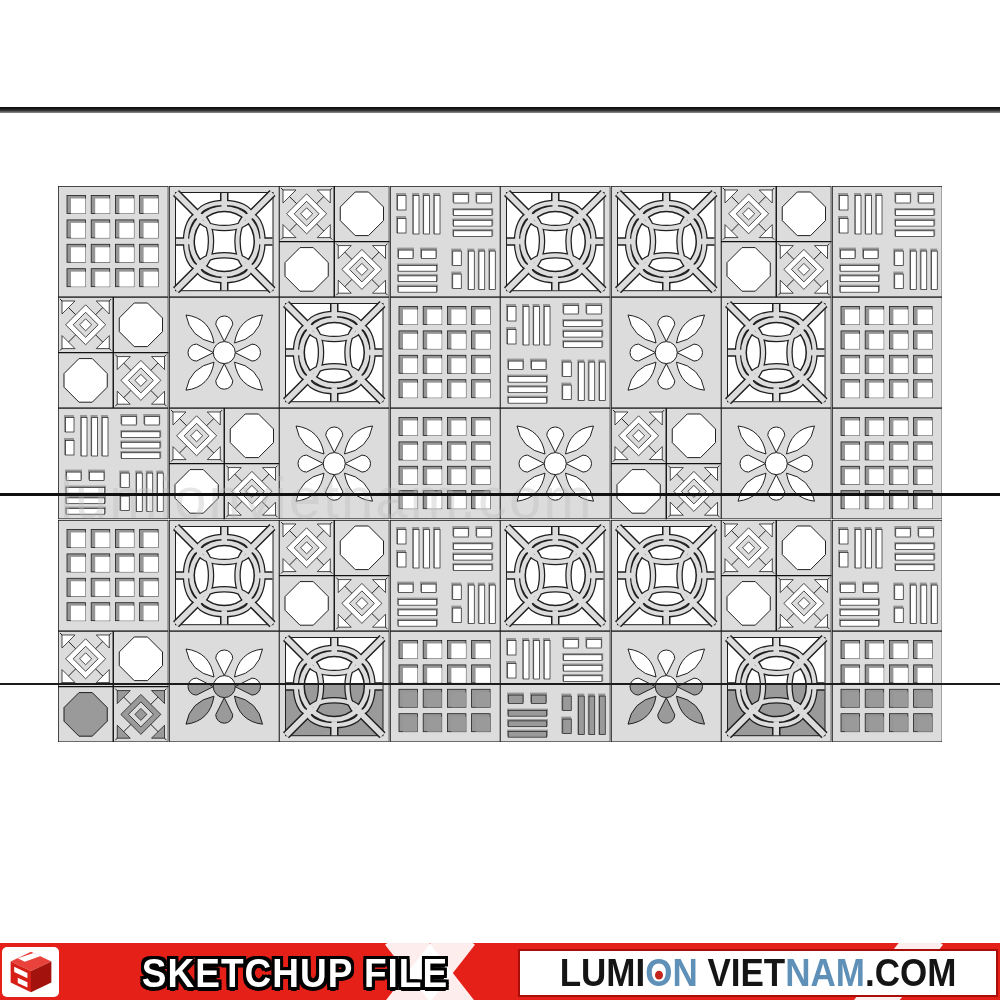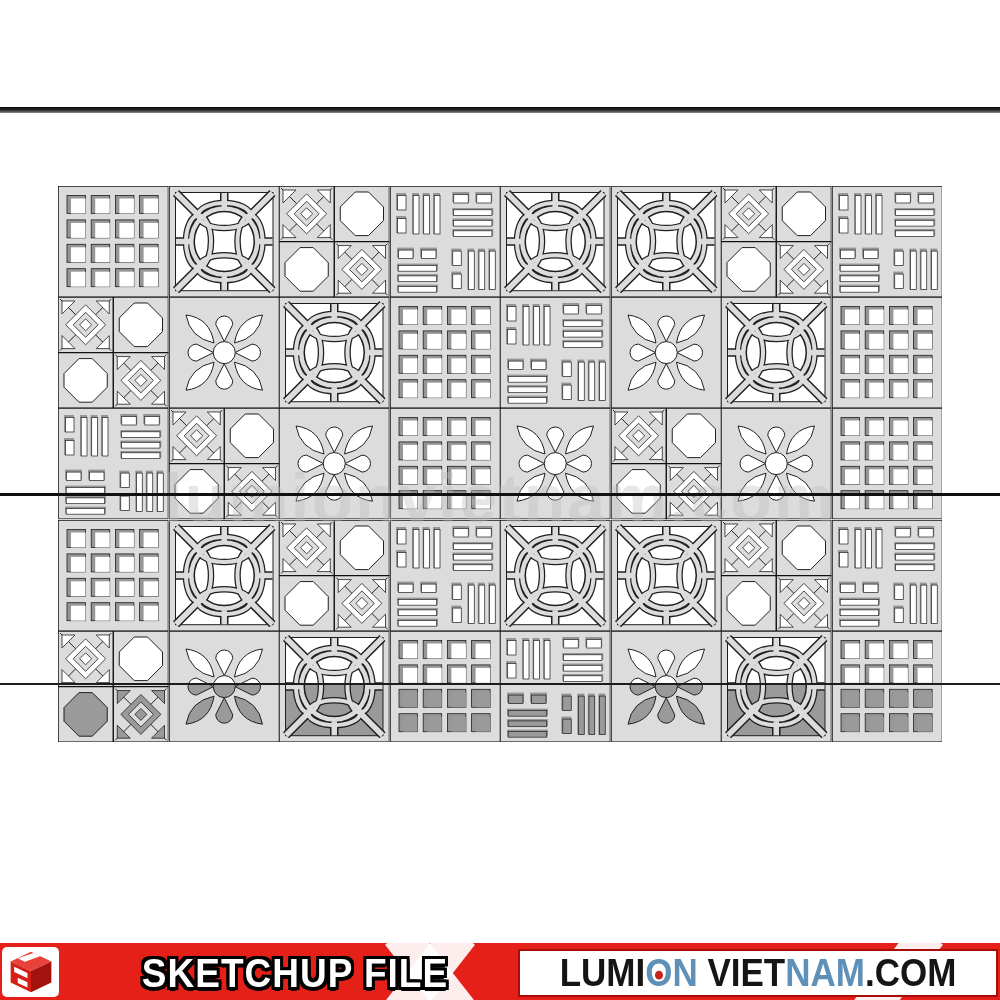--- a/index.html
+++ b/index.html
@@ -13,22 +13,22 @@
   .line-low{top:683px;height:2px;background:#1c1c1c;z-index:6;}
 
   
   .grid{position:absolute;left:58px;top:186px;width:884px;height:555px;z-index:2;
         display:grid;grid-template-columns:repeat(8,1fr);grid-template-rows:repeat(5,1fr);}
   .cell{width:100%;height:100%;}
   .cell svg{display:block;width:100%;height:100%;}
 
   
   .watermark{position:absolute;left:60px;top:448px;width:880px;height:100px;z-index:5;
-        font-size:68px;font-weight:bold;letter-spacing:2px;color:#bfbfbf;opacity:.38;
-        text-align:center;line-height:100px;white-space:nowrap;pointer-events:none;}
+        font-size:58px;font-weight:normal;letter-spacing:2px;color:#bfbfbf;opacity:.38;
+        line-height:100px;white-space:nowrap;pointer-events:none;}
 
   
   .banner{position:absolute;left:0;top:943px;width:1000px;height:57px;z-index:10;}
   .banner-red{position:absolute;left:0;top:0;width:100%;height:100%;overflow:hidden;}
   .xstripe{position:absolute;top:-20px;width:36px;height:100px;background:#ffffff;opacity:.92;}
   .x1{left:412px;transform:rotate(38deg);}
   .x2{left:412px;transform:rotate(-38deg);}
   .x3{left:880px;transform:rotate(38deg);}
   .logo-box{position:absolute;left:2px;top:4px;width:57px;height:50px;background:#ffffff;
         border-radius:5px;display:flex;align-items:center;justify-content:center;}

